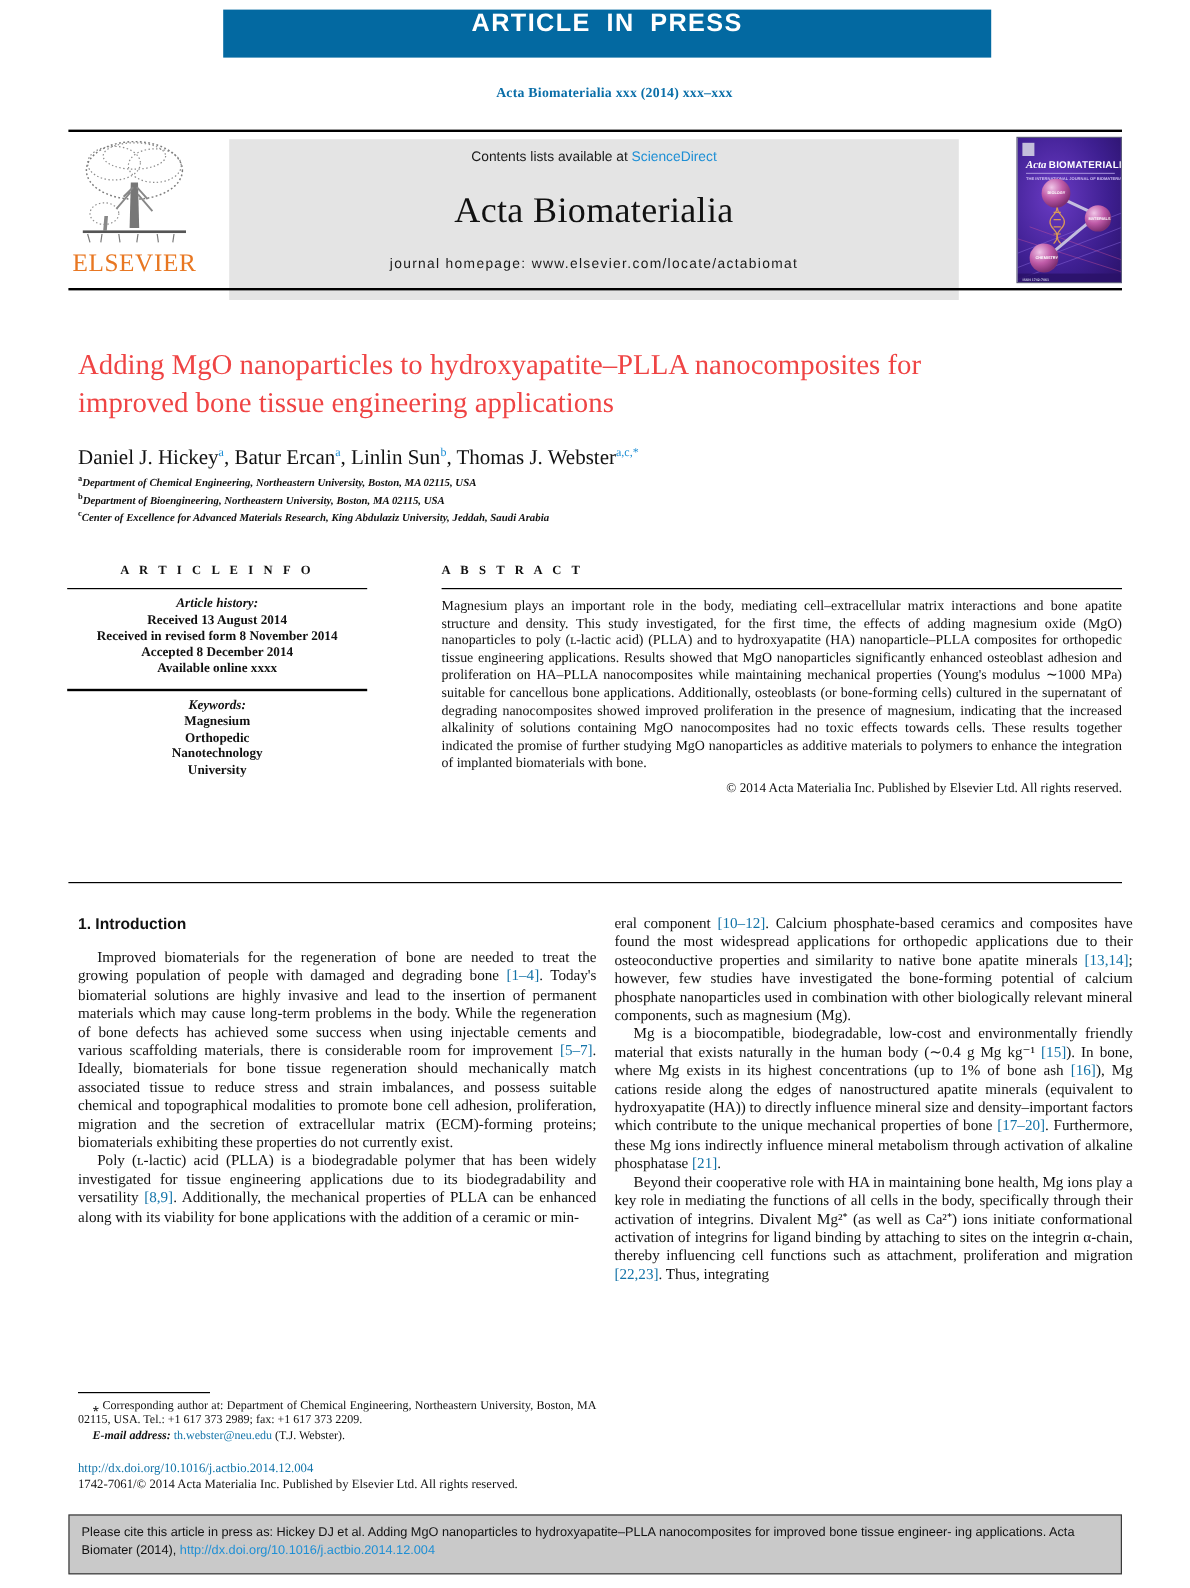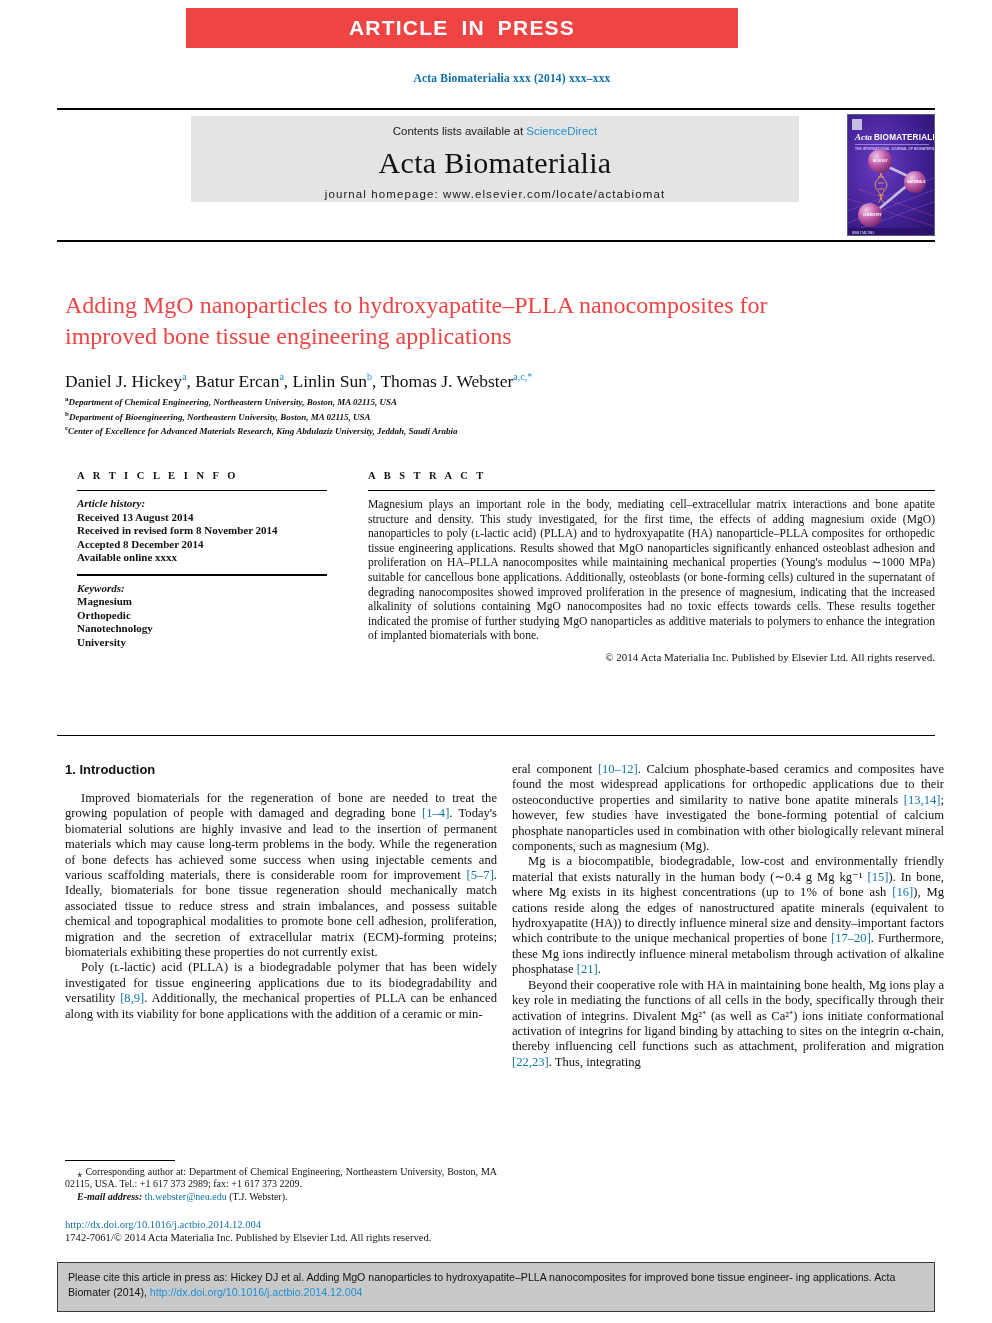--- a/index.html
+++ b/index.html
@@ -12,23 +12,23 @@
     font-family: "Liberation Serif", "DejaVu Serif", serif;
     color: #000;
     position: relative;
     overflow: hidden;
   }
 
   
   .aip-banner {
     position: absolute;
     left: 186px; top: 8px;
-    width: 552px; height: 40px;
-    background: #ef4444;
-    display: flex; align-items: center; justify-content: center;
+    width: 640px; height: 40px;
+    background: #0369a1;
+    display: flex; align-items: flex-start; justify-content: center;
   }
   .aip-banner .txt {
     color: #ffffff;
     font-family: "Liberation Sans", sans-serif;
     font-weight: bold;
     font-size: 21px;
     letter-spacing: 1.2px;
     word-spacing: 6px;
   }
 
@@ -64,25 +64,25 @@
     text-align: center;
     color: #e87722;
     font-family: "Liberation Serif", serif;
     font-size: 21px;
     letter-spacing: 0.5px;
   }
 
   .journal-box {
     position: absolute;
     left: 134px; top: 2px;
-    width: 608px; height: 86px;
+    width: 608px; height: 134px;
     background: #e4e4e4;
     display: flex; flex-direction: column;
     align-items: center; justify-content: space-between;
-    padding: 9px 0 2px 0;
+    padding: 9px 0 24px 0;
   }
   .contents-line {
     font-family: "Liberation Sans", sans-serif;
     font-size: 11.5px;
     color: #1a1a1a;
   }
   .contents-line .sd { color: #1e8fd5; }
   .journal-title {
     font-family: "Liberation Serif", serif;
     font-size: 30px;
@@ -137,21 +137,21 @@
 
   
   .sec-head {
     font-family: "Liberation Serif", serif;
     font-weight: bold;
     font-size: 10.5px;
     letter-spacing: 3px;
     color: #111;
   }
   .info-col {
-    position: absolute; left: 77px; top: 470px; width: 250px;
+    position: absolute; left: 56px; top: 470px; width: 250px; text-align: center;
   }
   .abs-col {
     position: absolute; left: 368px; top: 470px; width: 567px;
   }
   .hr-thin { height: 1px; background: #000; margin-top: 9px; }
   .hr-thick { height: 2px; background: #000; margin-top: 9px; }
 
   .hist {
     font-family: "Liberation Serif", serif;
     font-size: 11px;
@@ -268,20 +268,37 @@
 
 <div class="aip-banner">
   <span class="txt">ARTICLE IN PRESS</span>
 </div>
 
 <div class="running-head">Acta Biomaterialia xxx (2014) xxx–xxx</div>
 
 <div class="rule-top"></div>
 <div class="masthead">
 
+  <div class="elsevier-logo">
+    <svg class="tree" viewBox="0 0 94 88" xmlns="http://www.w3.org/2000/svg">
+      <g fill="#6b6b6b">
+        <ellipse cx="47" cy="26" rx="40" ry="24" fill="none" stroke="#7a7a7a" stroke-width="1.2" stroke-dasharray="1.5 2"></ellipse>
+        <ellipse cx="30" cy="20" rx="22" ry="14" fill="none" stroke="#8a8a8a" stroke-width="1" stroke-dasharray="1.2 2"></ellipse>
+        <ellipse cx="64" cy="22" rx="22" ry="14" fill="none" stroke="#8a8a8a" stroke-width="1" stroke-dasharray="1.2 2"></ellipse>
+        <ellipse cx="47" cy="14" rx="26" ry="11" fill="none" stroke="#8a8a8a" stroke-width="1" stroke-dasharray="1.2 2"></ellipse>
+        <path d="M44 36 L43 74 L51 74 L50 36 Z" fill="#777"></path>
+        <path d="M44 44 L32 58 M50 46 L62 60 M46 40 L38 48 M49 40 L58 50" stroke="#888" stroke-width="1.6" fill="none"></path>
+        <ellipse cx="22" cy="62" rx="12" ry="9" fill="none" stroke="#8d8d8d" stroke-width="1" stroke-dasharray="1.2 2"></ellipse>
+        <path d="M22 64 L21 76 L24 76 L25 64 Z" fill="#888"></path>
+        <rect x="4" y="76" width="86" height="2.2" fill="#555"></rect>
+        <path d="M8 79 L10 86 M20 79 L19 86 M34 79 L35 86 M50 79 L49 86 M66 79 L67 86 M80 79 L79 86" stroke="#7b7b7b" stroke-width="1"></path>
+      </g>
+    </svg>
+    <div class="word">ELSEVIER</div>
+  </div>
 
   <div class="journal-box">
     <div class="contents-line">
       <span>Contents lists available at </span><span class="sd">ScienceDirect</span>
     </div>
     <div class="journal-title">Acta Biomaterialia</div>
     <div class="homepage-line">journal homepage: www.elsevier.com/locate/actabiomat</div>
   </div>
 
   <div class="cover-thumb">

